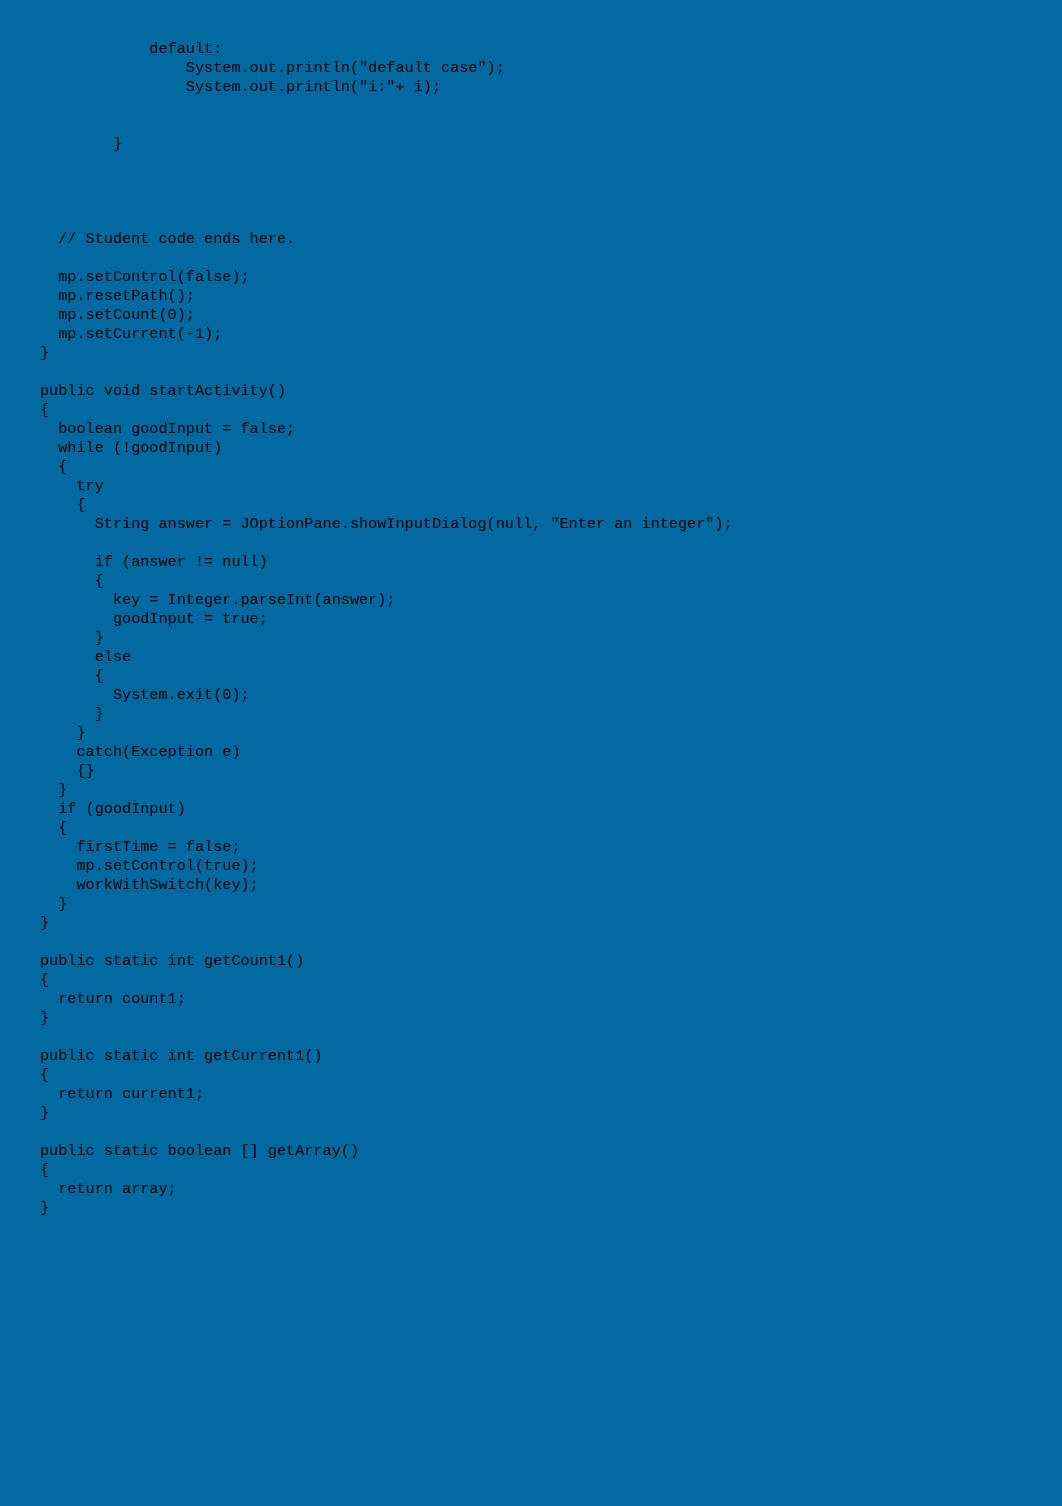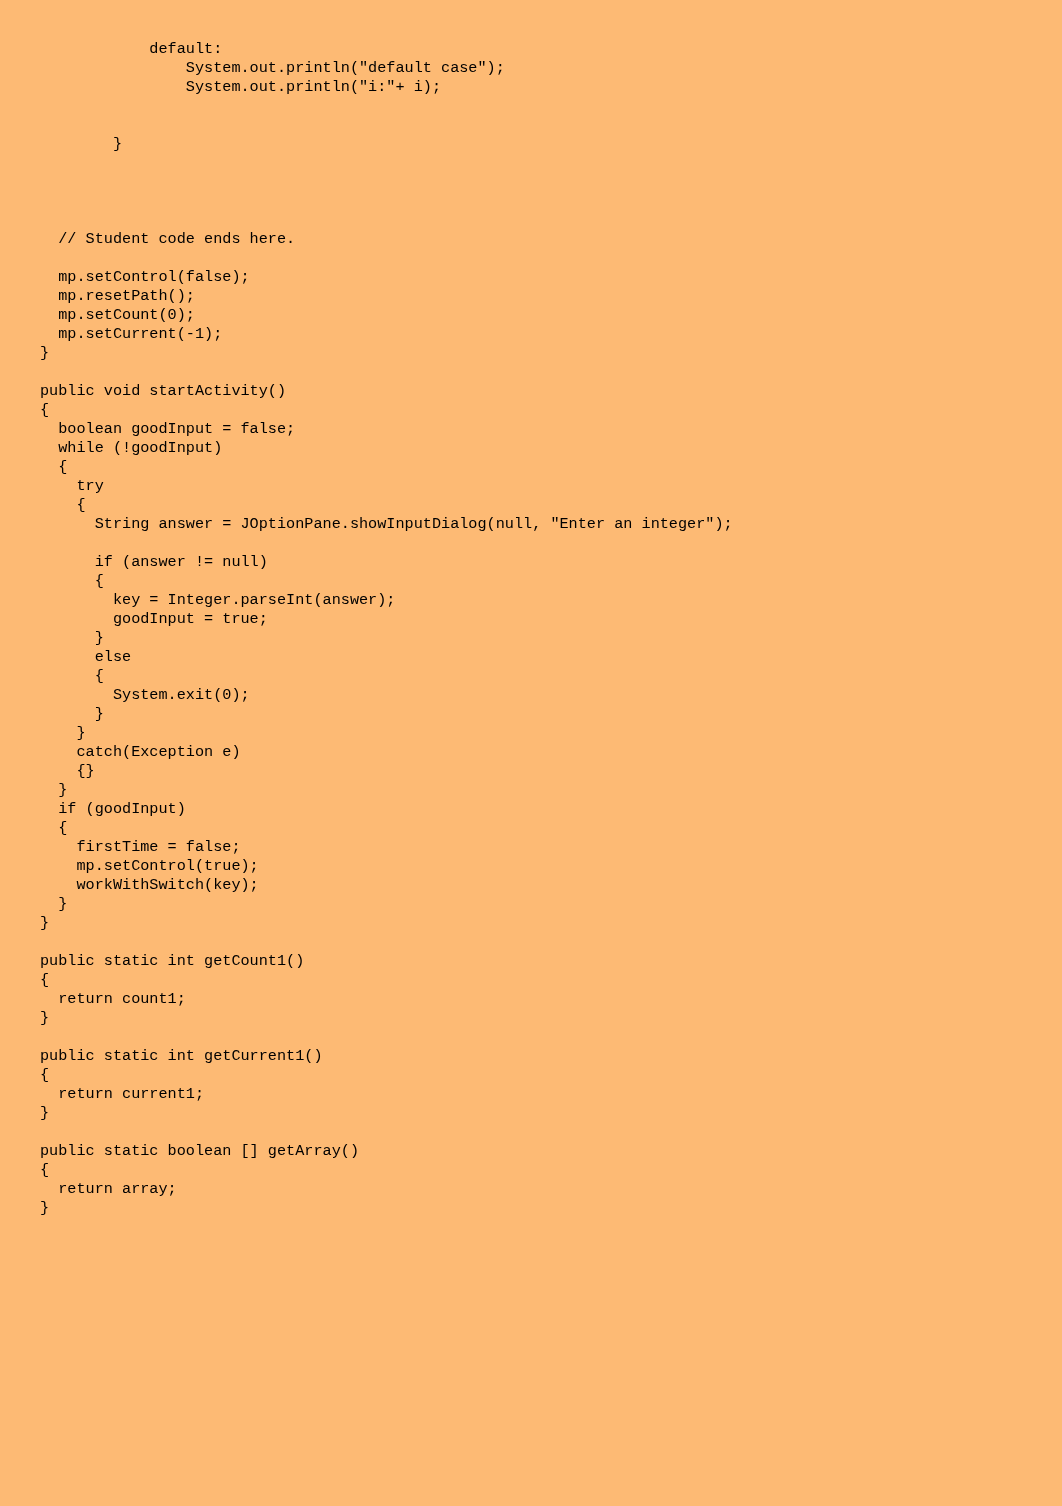--- a/index.html
+++ b/index.html
@@ -4,21 +4,21 @@
 <style>
   html, body {
     margin: 0;
     padding: 0;
     background: #ffffff;
     width: 1062px;
   }
   .page {
     width: 1062px;
     min-height: 1506px;
-    background: #fdba74;
+    background: #0369a1;
     box-sizing: border-box;
     padding: 40px 0 76px 0;
   }
   pre.code {
     font-family: "Courier New", Courier, monospace;
     font-size: 15.2px;
     line-height: 1.25;
     color: #000000;
     margin: 0;
     padding: 0 0 0 40px;

